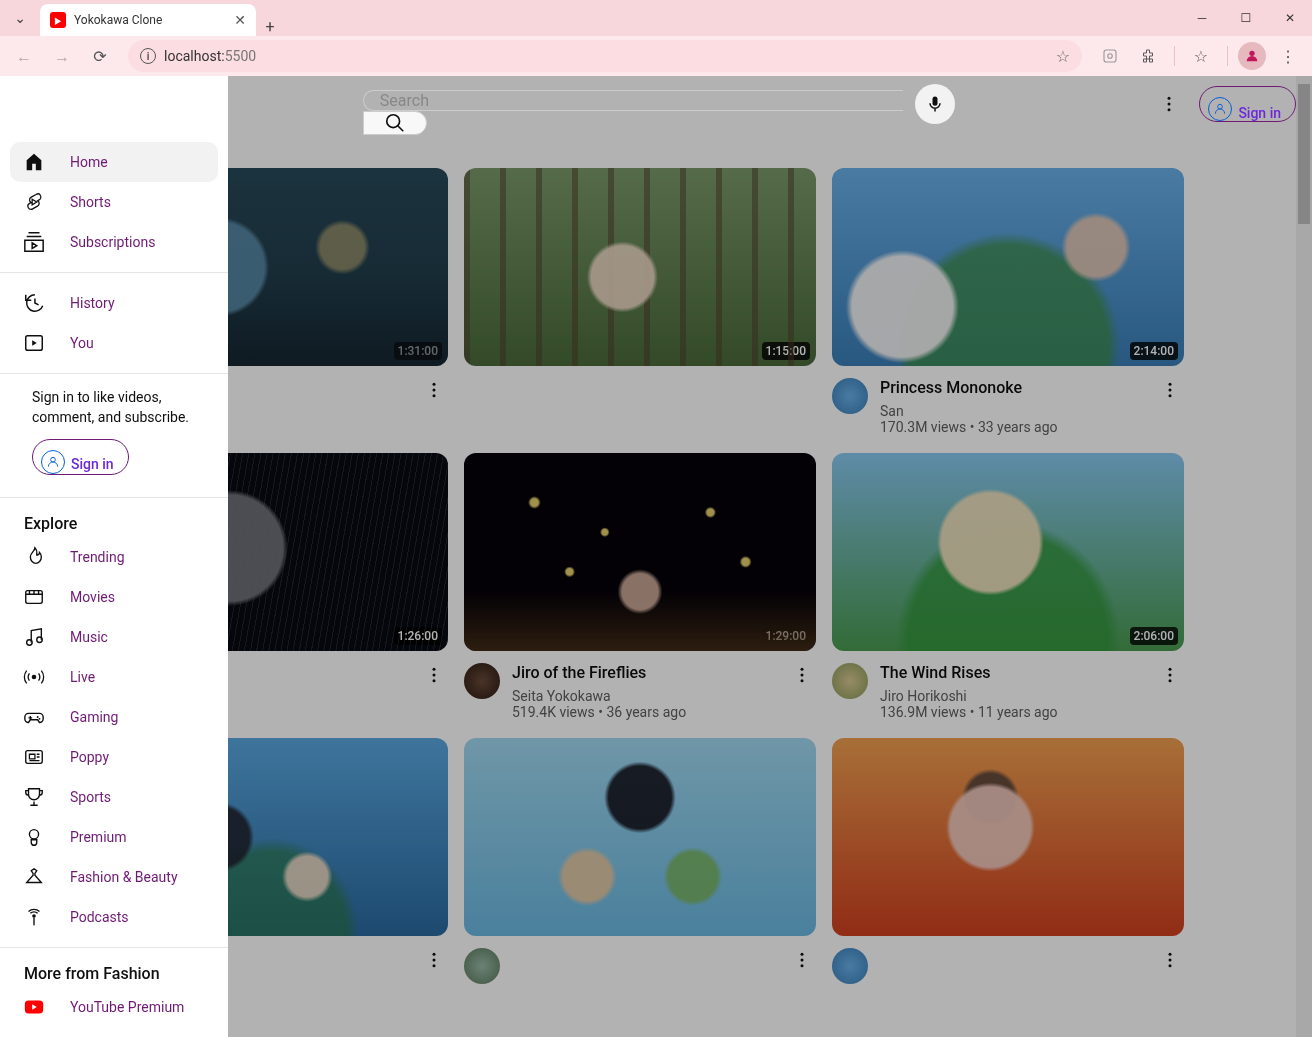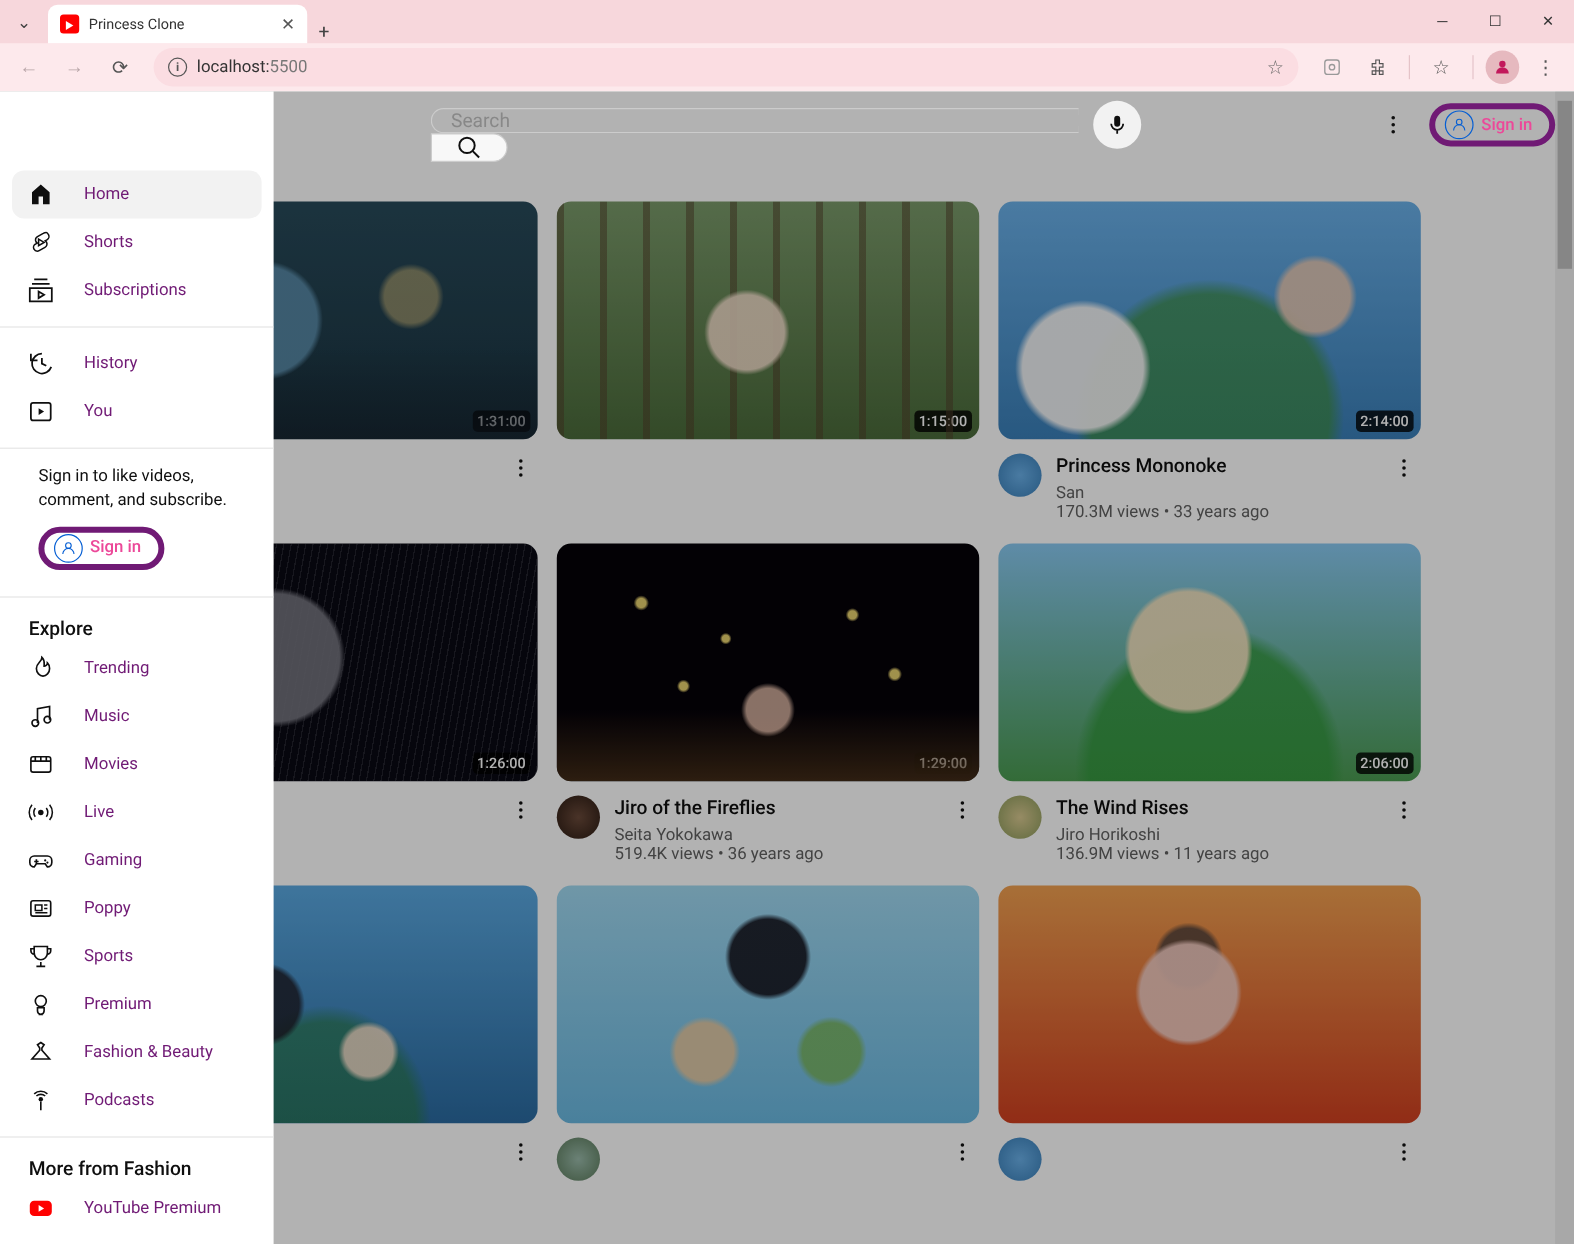--- a/index.html
+++ b/index.html
@@ -45,21 +45,21 @@
 .center{flex:1;display:flex;justify-content:center;align-items:center;gap:12px;}
 .searchwrap{width:540px;height:28px;display:flex;flex-direction:column;}
 .searchbox{flex:1;border:1px solid #ccc;border-right:none;border-radius:20px 0 0 20px;padding:0 16px;font-size:16px;color:#888;display:flex;align-items:center;}
 .searchbtn{width:64px;border:1px solid #ccc;border-radius:0 20px 20px 0;background:#f8f8f8;display:flex;align-items:center;justify-content:center;}
 .searchbtn svg{width:22px;height:22px;fill:#0f0f0f;}
 .micbtn{width:40px;height:40px;border-radius:50%;background:#f2f2f2;display:flex;align-items:center;justify-content:center;}
 .micbtn svg{width:20px;height:20px;fill:#0f0f0f;}
 .right{display:flex;align-items:center;gap:10px;}
 .kebab{width:40px;height:40px;display:flex;align-items:center;justify-content:center;}
 .kebab svg{width:20px;height:20px;fill:#0f0f0f;}
-.signin{height:36px;border:5px solid #701a75;border-radius:18px;display:flex;align-items:center;gap:6px;padding:0 14px 0 8px;color:#ec4899;}
+.signin{height:36px;border:1px solid #701a75;border-radius:18px;display:flex;align-items:flex-end;gap:6px;padding:0 14px 0 8px;color:#6d28d9;}
 .signin-ico{width:24px;height:24px;border-radius:50%;border:1px solid #065fd4;display:flex;align-items:center;justify-content:center;}
 .signin-ico svg{width:14px;height:14px;fill:#065fd4;}
 .signin-txt{font-size:14px;font-weight:500;}
 
 
 .dim{position:absolute;top:0;left:0;right:0;bottom:0;background:rgba(0,0,0,0.30);z-index:4;}
 
 
 .sidebar{position:absolute;top:0;left:0;width:228px;height:100%;background:#fff;overflow-y:auto;z-index:6;padding-top:56px;}
 .nav-sec{padding:10px 10px;}
@@ -220,21 +220,21 @@
   <div class="tabstrip">
     <div class="tabctl">
         <span class="chev">⌄</span>
       </div>
     <div class="tab">
       <div class="favicon">
           <svg viewBox="0 0 16 12">
             <use href="#i-play"></use>
           </svg>
         </div>
-      <span class="tab-title">Princess Clone</span>
+      <span class="tab-title">Yokokawa Clone</span>
       <span class="tab-close">✕</span>
     </div>
     <div class="newtab">+</div>
     <div class="winctrls">
       <div class="winbtn">─</div>
       <div class="winbtn">☐</div>
       <div class="winbtn">✕</div>
     </div>
   </div>
   <div class="toolbar">
@@ -537,32 +537,32 @@
             <span class="nav-ico">
               <svg viewBox="0 0 24 24">
                 <use href="#i-trending"></use>
               </svg>
             </span>
             <span class="nav-label">Trending</span>
           </div>
           <div class="nav-item">
             <span class="nav-ico">
               <svg viewBox="0 0 24 24">
+                <use href="#i-movies"></use>
+              </svg>
+            </span>
+            <span class="nav-label">Movies</span>
+          </div>
+          <div class="nav-item">
+            <span class="nav-ico">
+              <svg viewBox="0 0 24 24">
                 <use href="#i-music"></use>
               </svg>
             </span>
             <span class="nav-label">Music</span>
-          </div>
-          <div class="nav-item">
-            <span class="nav-ico">
-              <svg viewBox="0 0 24 24">
-                <use href="#i-movies"></use>
-              </svg>
-            </span>
-            <span class="nav-label">Movies</span>
           </div>
           <div class="nav-item">
             <span class="nav-ico">
               <svg viewBox="0 0 24 24">
                 <use href="#i-live"></use>
               </svg>
             </span>
             <span class="nav-label">Live</span>
           </div>
           <div class="nav-item">

